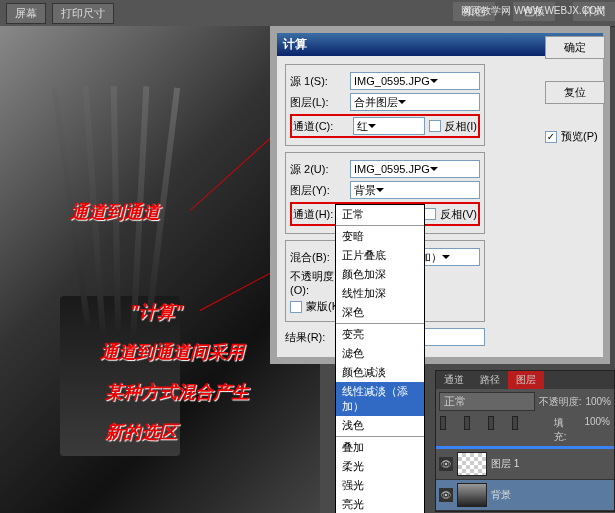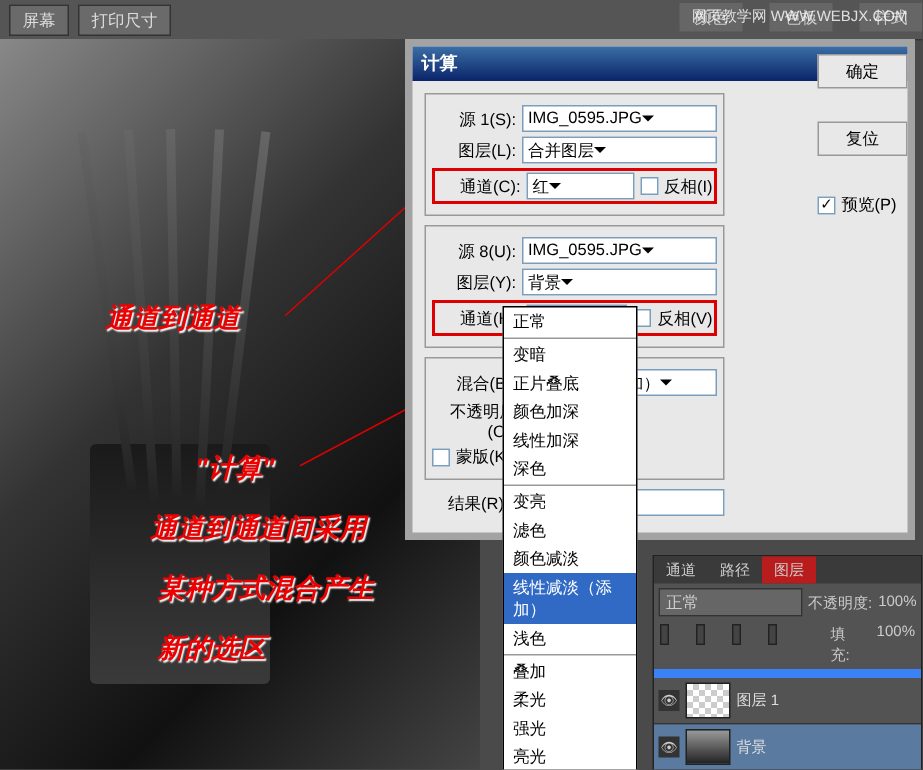--- a/index.html
+++ b/index.html
@@ -1,26 +1,26 @@
 <!DOCTYPE html>
 <html><head>
 <meta charset="utf-8">
 <style>
 *{margin:0;padding:0;box-sizing:border-box;font-family:SimSun,Arial,sans-serif;font-size:11px}
 body{background:#4a4a4a;width:615px;height:513px;position:relative;overflow:hidden}
 .top-toolbar{background:#555;height:14px;display:flex;align-items:center;padding:13px 6px;gap:6px;border-bottom:1px solid #333}
 .tb-btn{background:#6a6a6a;color:#ddd;padding:2px 8px;border:1px solid #333;font-size:11px}
 .tb-tab{background:#666;color:#ccc;padding:2px 10px;font-size:11px}
 .right-tabs{position:absolute;right:0;top:2px;display:flex;gap:18px}
-.dialog{position:absolute;left:270px;top:26px;width:340px;background:#e8e8e8;border:5px solid #a3a3a3}
+.dialog{position:absolute;left:270px;top:26px;width:340px;background:#e8e8e8;border:7px solid #a3a3a3}
 .dlg-title{background:linear-gradient(#3b6ea5,#0a246a);color:#fff;padding:3px 6px;font-size:12px;font-weight:bold}
 .dlg-body{padding:8px;position:relative}
 .fieldset{border:1px solid #999;margin-bottom:6px;padding:4px;position:relative}
 .row{display:flex;align-items:center;margin:3px 0;gap:4px}
-.lbl{width:56px;text-align:right;color:#000}
+.lbl{width:56px;text-align:left;color:#000}
 .sel{flex:1;background:#fff;border:1px solid #7b9ebd;height:18px;padding:0 3px;display:flex;align-items:center;justify-content:flex-start}
 .sel .arrow{width:0;height:0;border-left:4px solid transparent;border-right:4px solid transparent;border-top:4px solid #000}
 .red-box{border:2px solid #d00!important}
 .chk{width:12px;height:12px;border:1px solid #7b9ebd;background:#fff;display:inline-block}
 .chk.on::after{content:"✓";display:block;font-size:10px;line-height:10px;text-align:center}
 .side-btns{position:absolute;right:10px;top:36px;width:60px;display:flex;flex-direction:column;gap:22px}
 .btn{background:#e8e8e8;border:1px solid #999;padding:3px 0;text-align:center;color:#000}
 .dropdown{position:absolute;left:335px;top:204px;width:90px;background:#fff;border:1px solid #000;z-index:100}
 .dd-item{padding:2px 6px;color:#000;font-size:11px}
 .dd-item.sel-item{background:#316ac5;color:#fff}
@@ -29,21 +29,21 @@
 .brush-holder{position:absolute;left:60px;top:270px;width:120px;height:160px;background:linear-gradient(#1a1a1a,#3a3a3a);border-radius:4px}
 .brushes{position:absolute;left:75px;top:60px;width:100px;height:250px}
 .brush{position:absolute;width:6px;background:linear-gradient(#666,#222);transform-origin:bottom}
 .red-text{position:absolute;color:#e00;font-size:18px;font-weight:bold;font-style:italic;text-shadow:1px 1px 1px #fff;white-space:nowrap}
 .layers-panel{position:absolute;right:0;top:370px;width:180px;background:#535353;border:1px solid #222}
 .lp-tabs{display:flex;background:#3a3a3a;height:18px}
 .lp-tab{padding:2px 8px;color:#ccc;font-size:10px}
 .lp-tab.active{background:#b91c1c}
 .lp-row{display:flex;align-items:center;padding:3px;gap:4px}
 .lp-sel{background:#666;color:#ccc;border:1px solid #333;padding:1px 4px;flex:1;display:flex;justify-content:space-between;align-items:center}
-.lp-icons{display:flex;gap:18px;padding:2px 4px;border-bottom:6px solid #3b82f6}
+.lp-icons{display:flex;gap:18px;padding:2px 4px;border-bottom:3px solid #3b82f6}
 .lp-icon{width:14px;height:14px;background:#444;border:1px solid #222}
 .layer{display:flex;align-items:center;padding:3px;gap:4px;border-bottom:1px solid #333}
 .layer.active{background:#5a7aa0}
 .eye{width:14px;height:14px;background:#333;display:flex;align-items:center;justify-content:center;color:#ccc;font-size:9px}
 .thumb{width:30px;height:24px;background:#888;border:1px solid #222}
 .thumb.checker{background:repeating-conic-gradient(#ccc 0 25%,#fff 0 50%) 0 0/8px 8px}
 .layer-name{color:#ddd;font-size:10px}
 .watermark{position:absolute;right:10px;top:4px;color:#fff;font-size:10px;opacity:.8}
 .red-line{position:absolute;background:#d00;height:1px;transform-origin:left}
 </style>
@@ -105,21 +105,21 @@
         <div class="sel">
             <span>红</span>
             <span class="arrow"></span>
           </div>
         <span class="chk"></span>
         <span>反相(I)</span>
       </div>
     </div>
     <div class="fieldset" style="width:200px">
       <div class="row">
-        <span class="lbl">源 8(U):</span>
+        <span class="lbl">源 2(U):</span>
         <div class="sel">
             <span>IMG_0595.JPG</span>
             <span class="arrow"></span>
           </div>
       </div>
       <div class="row">
         <span class="lbl">图层(Y):</span>
         <div class="sel">
             <span>背景</span>
             <span class="arrow"></span>

